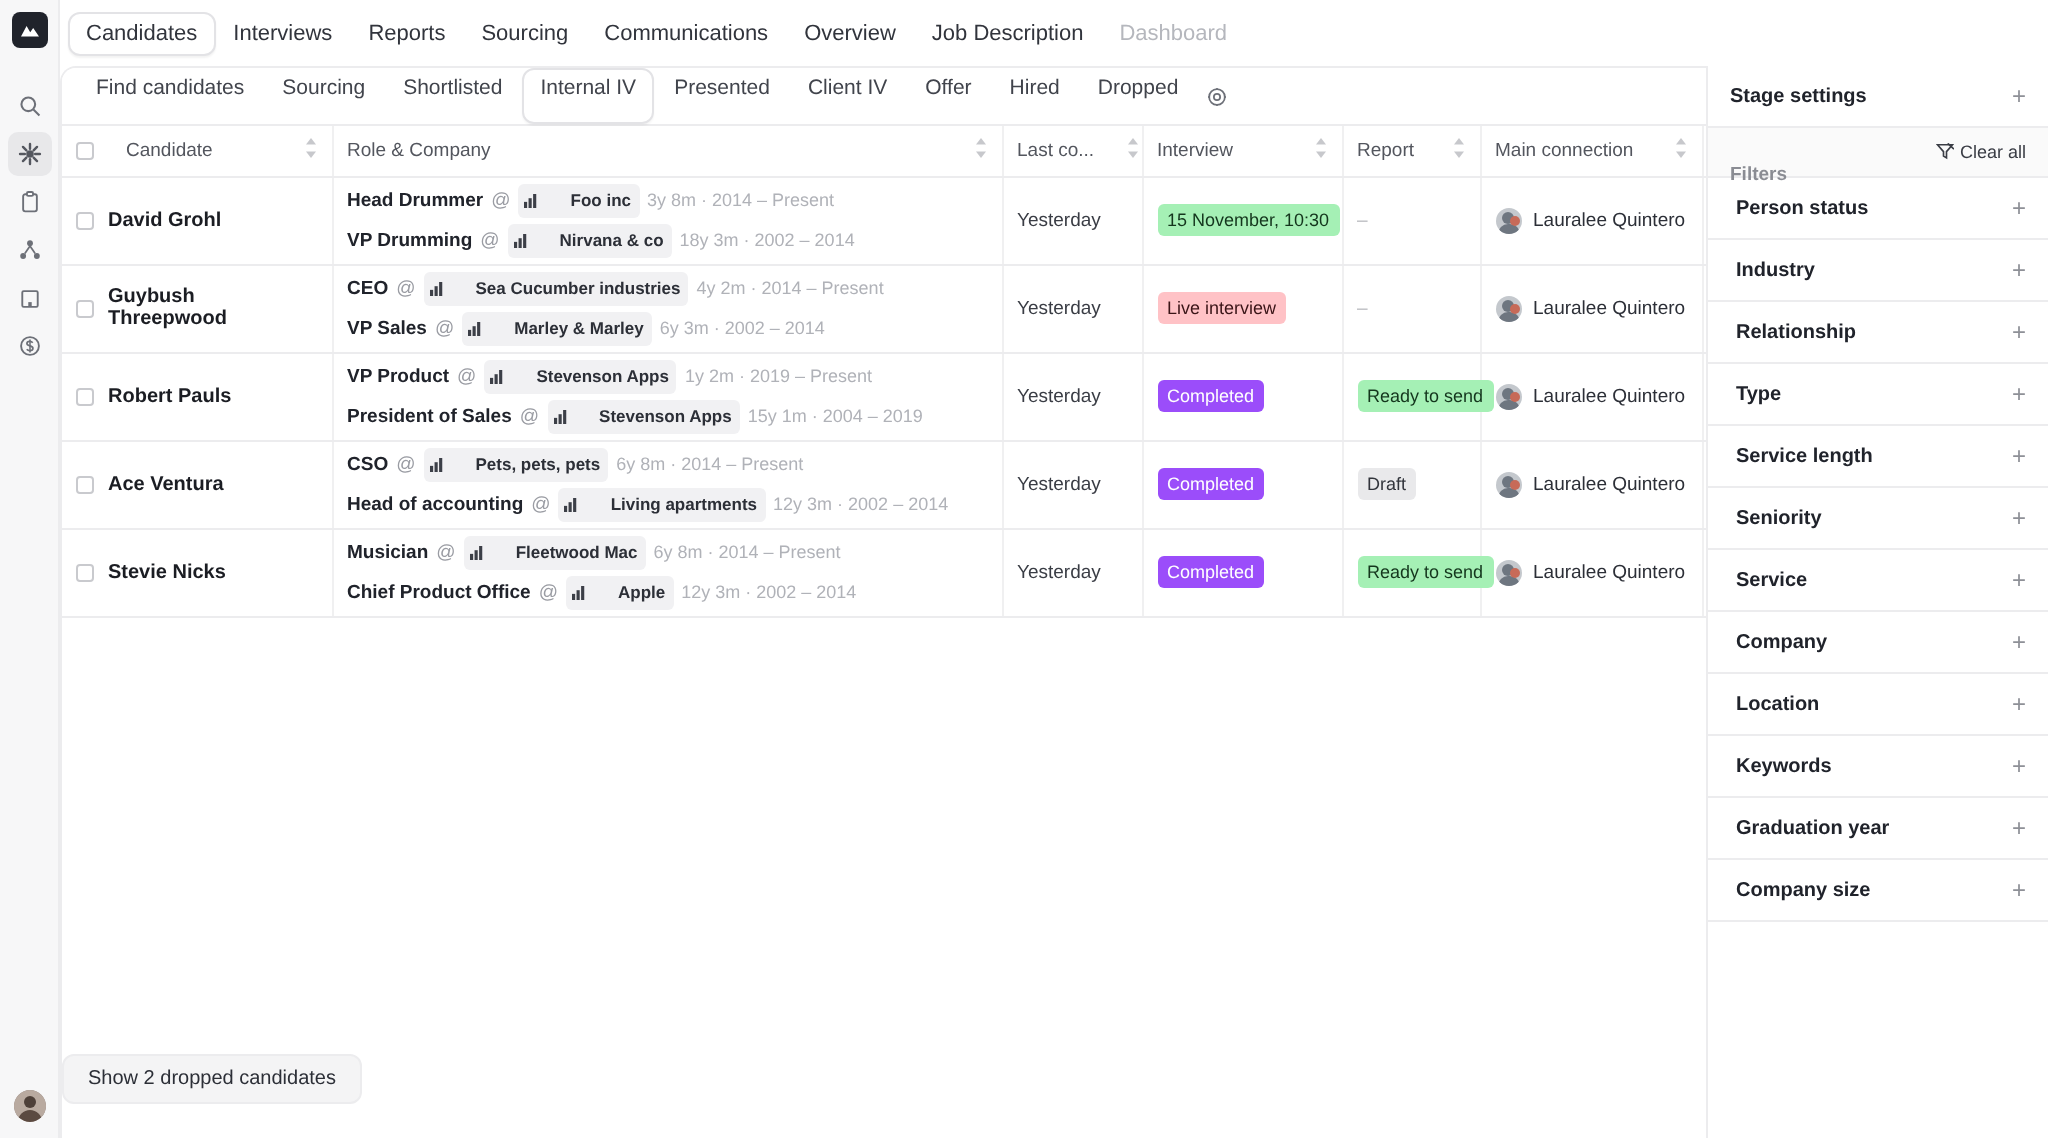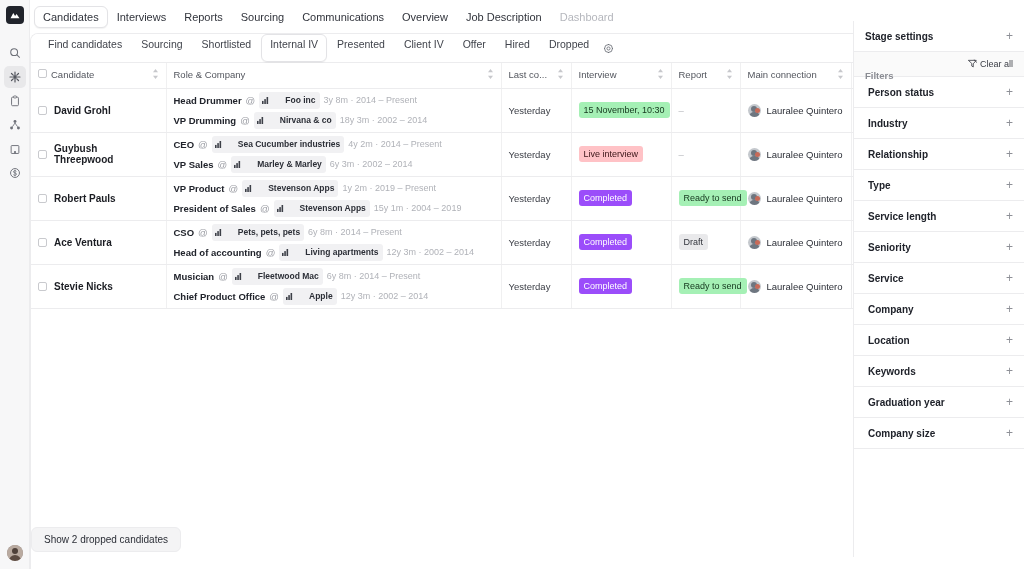--- a/index.html
+++ b/index.html
@@ -113,21 +113,21 @@
   thead th {
     height: 25px;
     font-size: 9.5px; font-weight: 400; color: #53565e;
     text-align: left; padding: 0 7px;
     border-bottom: 1px solid #ececee;
     border-right: 1px solid #f0f0f1;
     background: #fff;
     vertical-align: middle;
     white-space: nowrap;
   }
-  thead th .th-inner { display: flex; gap: 4px; }
+  thead th .th-inner { display: flex; align-items: center; gap: 16px; }
   thead th .sortic { margin-left: auto; opacity: .55; flex:0 0 auto; }
   .chk {
     width: 9px; height: 9px; border: 1px solid #c9cace; border-radius: 2px;
     background: #fff; display: inline-block; flex: 0 0 auto; cursor: pointer;
   }
   tbody td {
     border-bottom: 1px solid #ececee;
     border-right: 1px solid #f0f0f1;
     padding: 0 7px; vertical-align: middle;
     height: 44px; font-size: 9.5px; color: #3a3d45;
@@ -178,21 +178,21 @@
     cursor: pointer; font-weight: 400;
   }
 
   
   .rpanel {
     width: 171px; flex: 0 0 171px; height: 536px;
     border-left: 1px solid #ececee;
     background: #fff;
     display: flex; flex-direction: column;
     align-self: flex-end;
-    position: absolute; right: 0; top: 33px; bottom: 12px;
+    position: absolute; right: 0; top: 33px; bottom: 0;
   }
   .rrow {
     height: 31px; display: flex; align-items: center;
     padding: 0 11px; border-bottom: 1px solid #ececee;
     cursor: pointer;
   }
   .rrow .lbl { font-size: 10px; font-weight: 700; color: #20232b; }
   .rrow .plus { margin-left: auto; color: #8e9097; font-size: 12px; line-height: 10px; }
   .rrow.head-filters { background: #fafafa; height: 25px; }
   .rrow.head-filters .lbl { font-weight: 700; color: #8a8c93; font-size: 9.5px; margin-top: 22px; }

